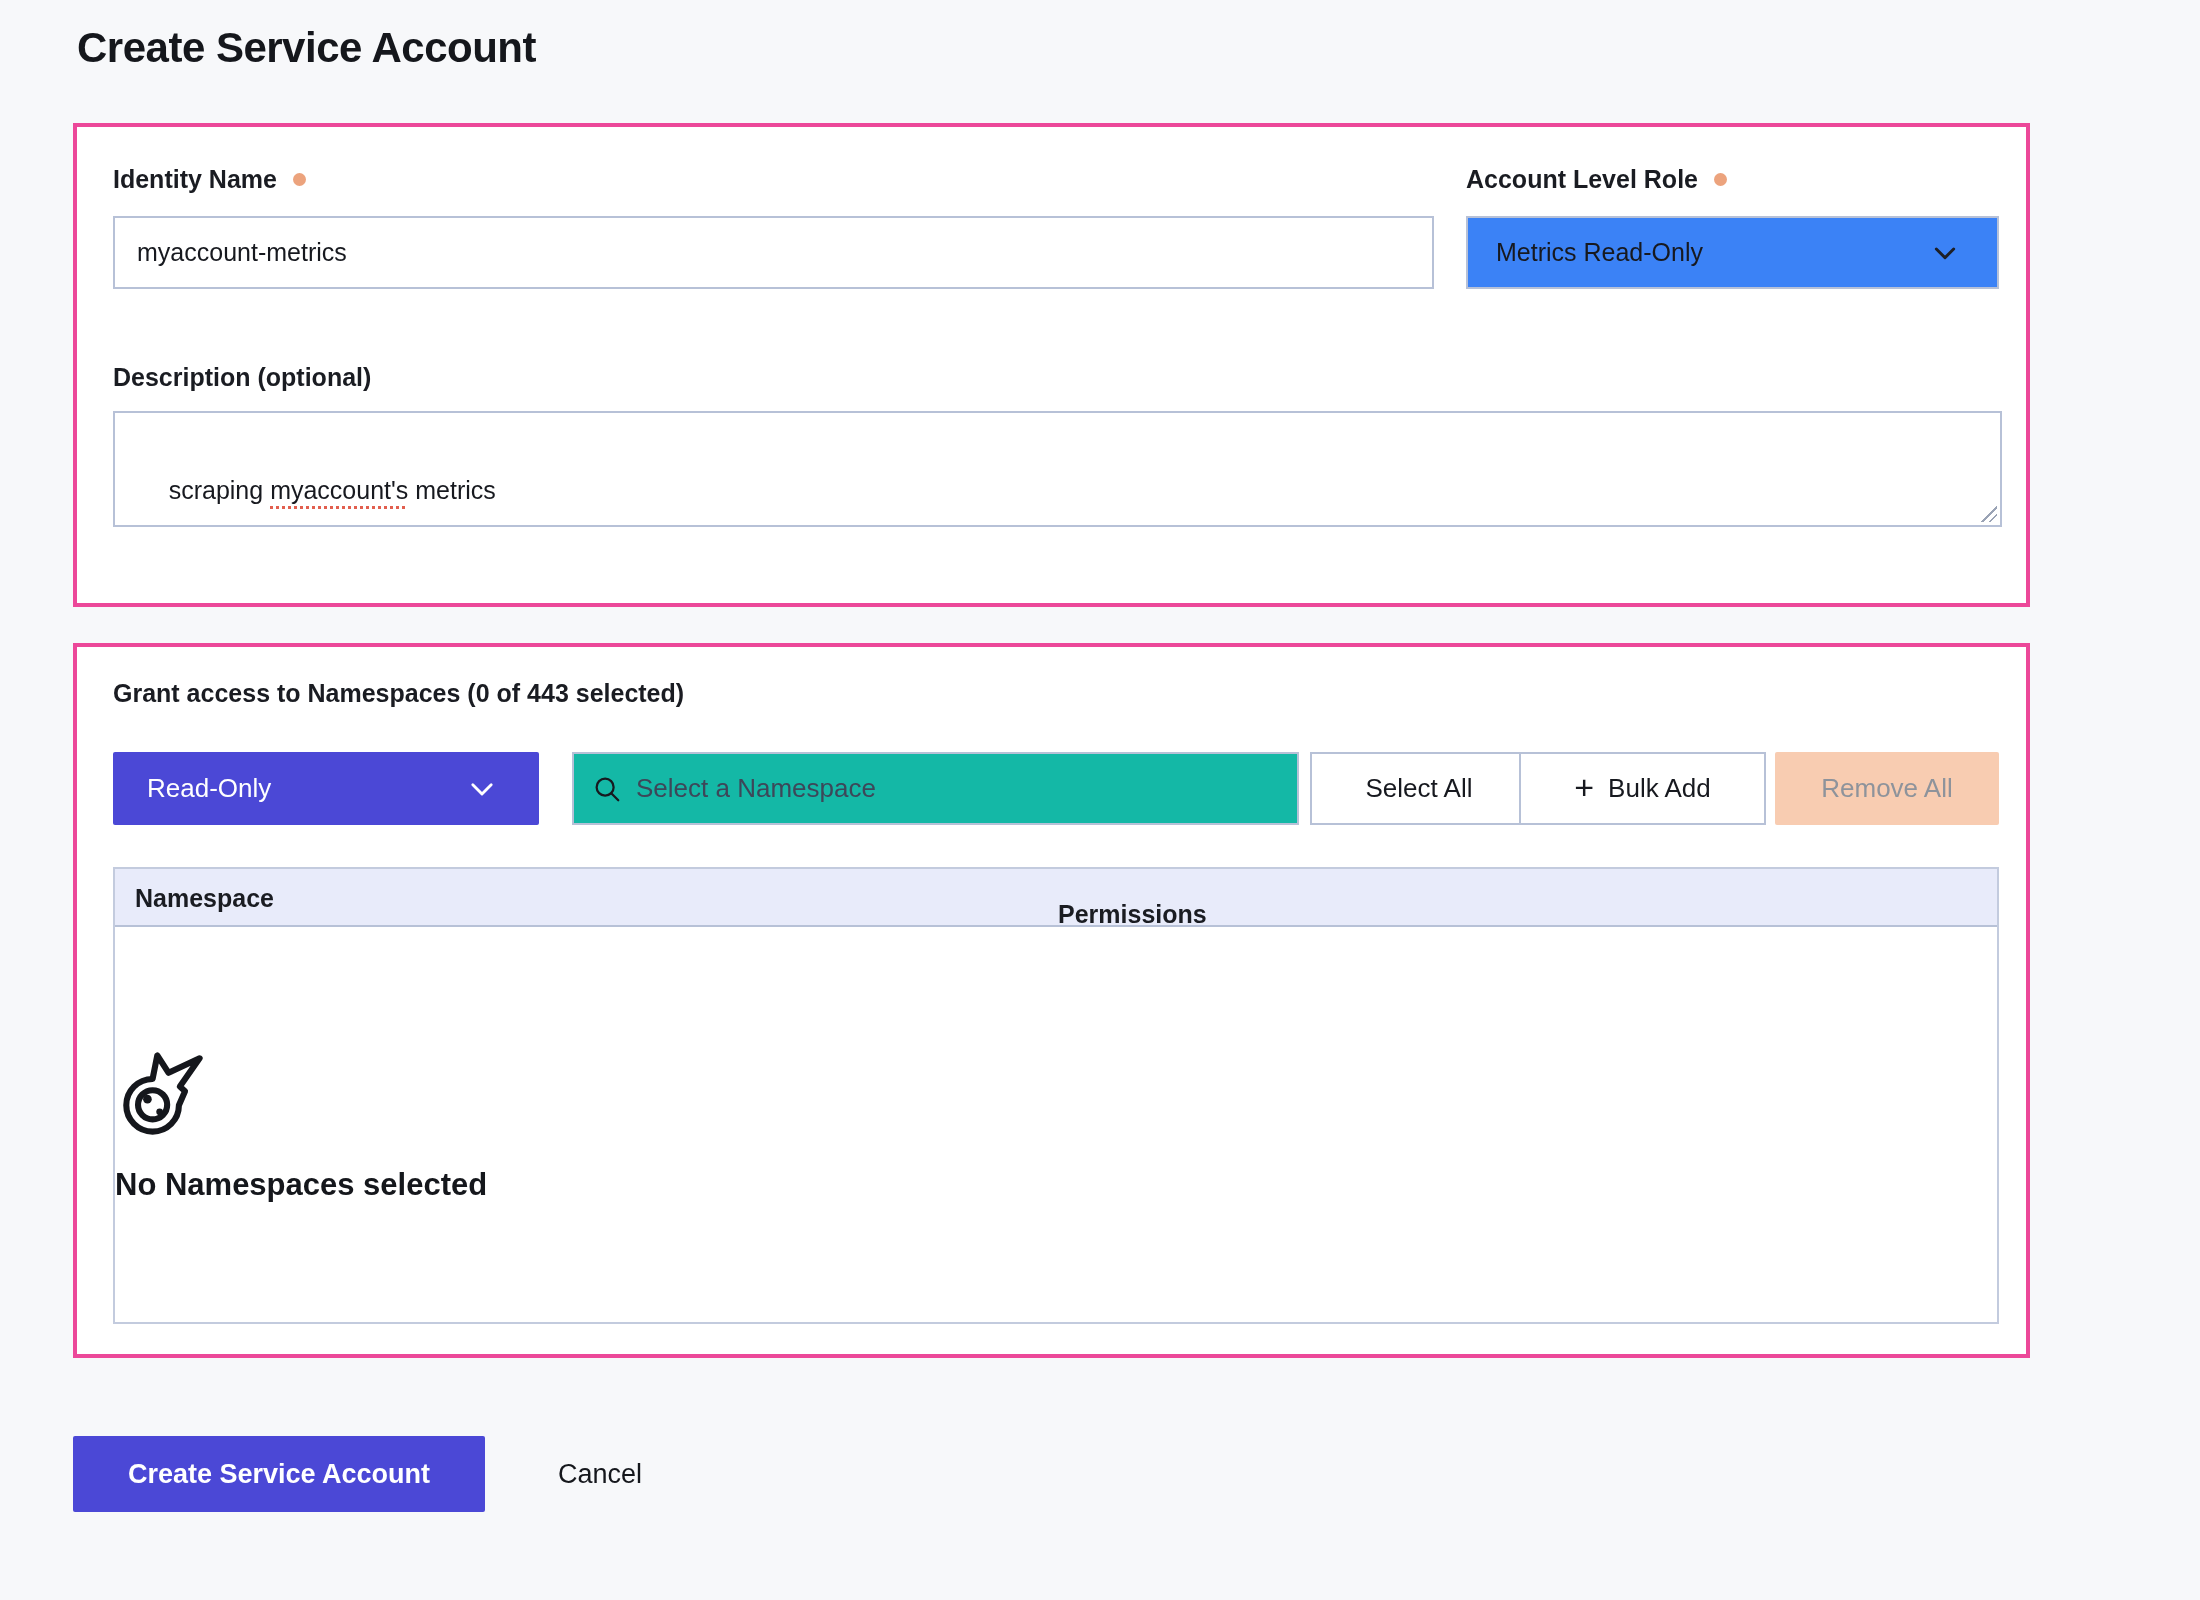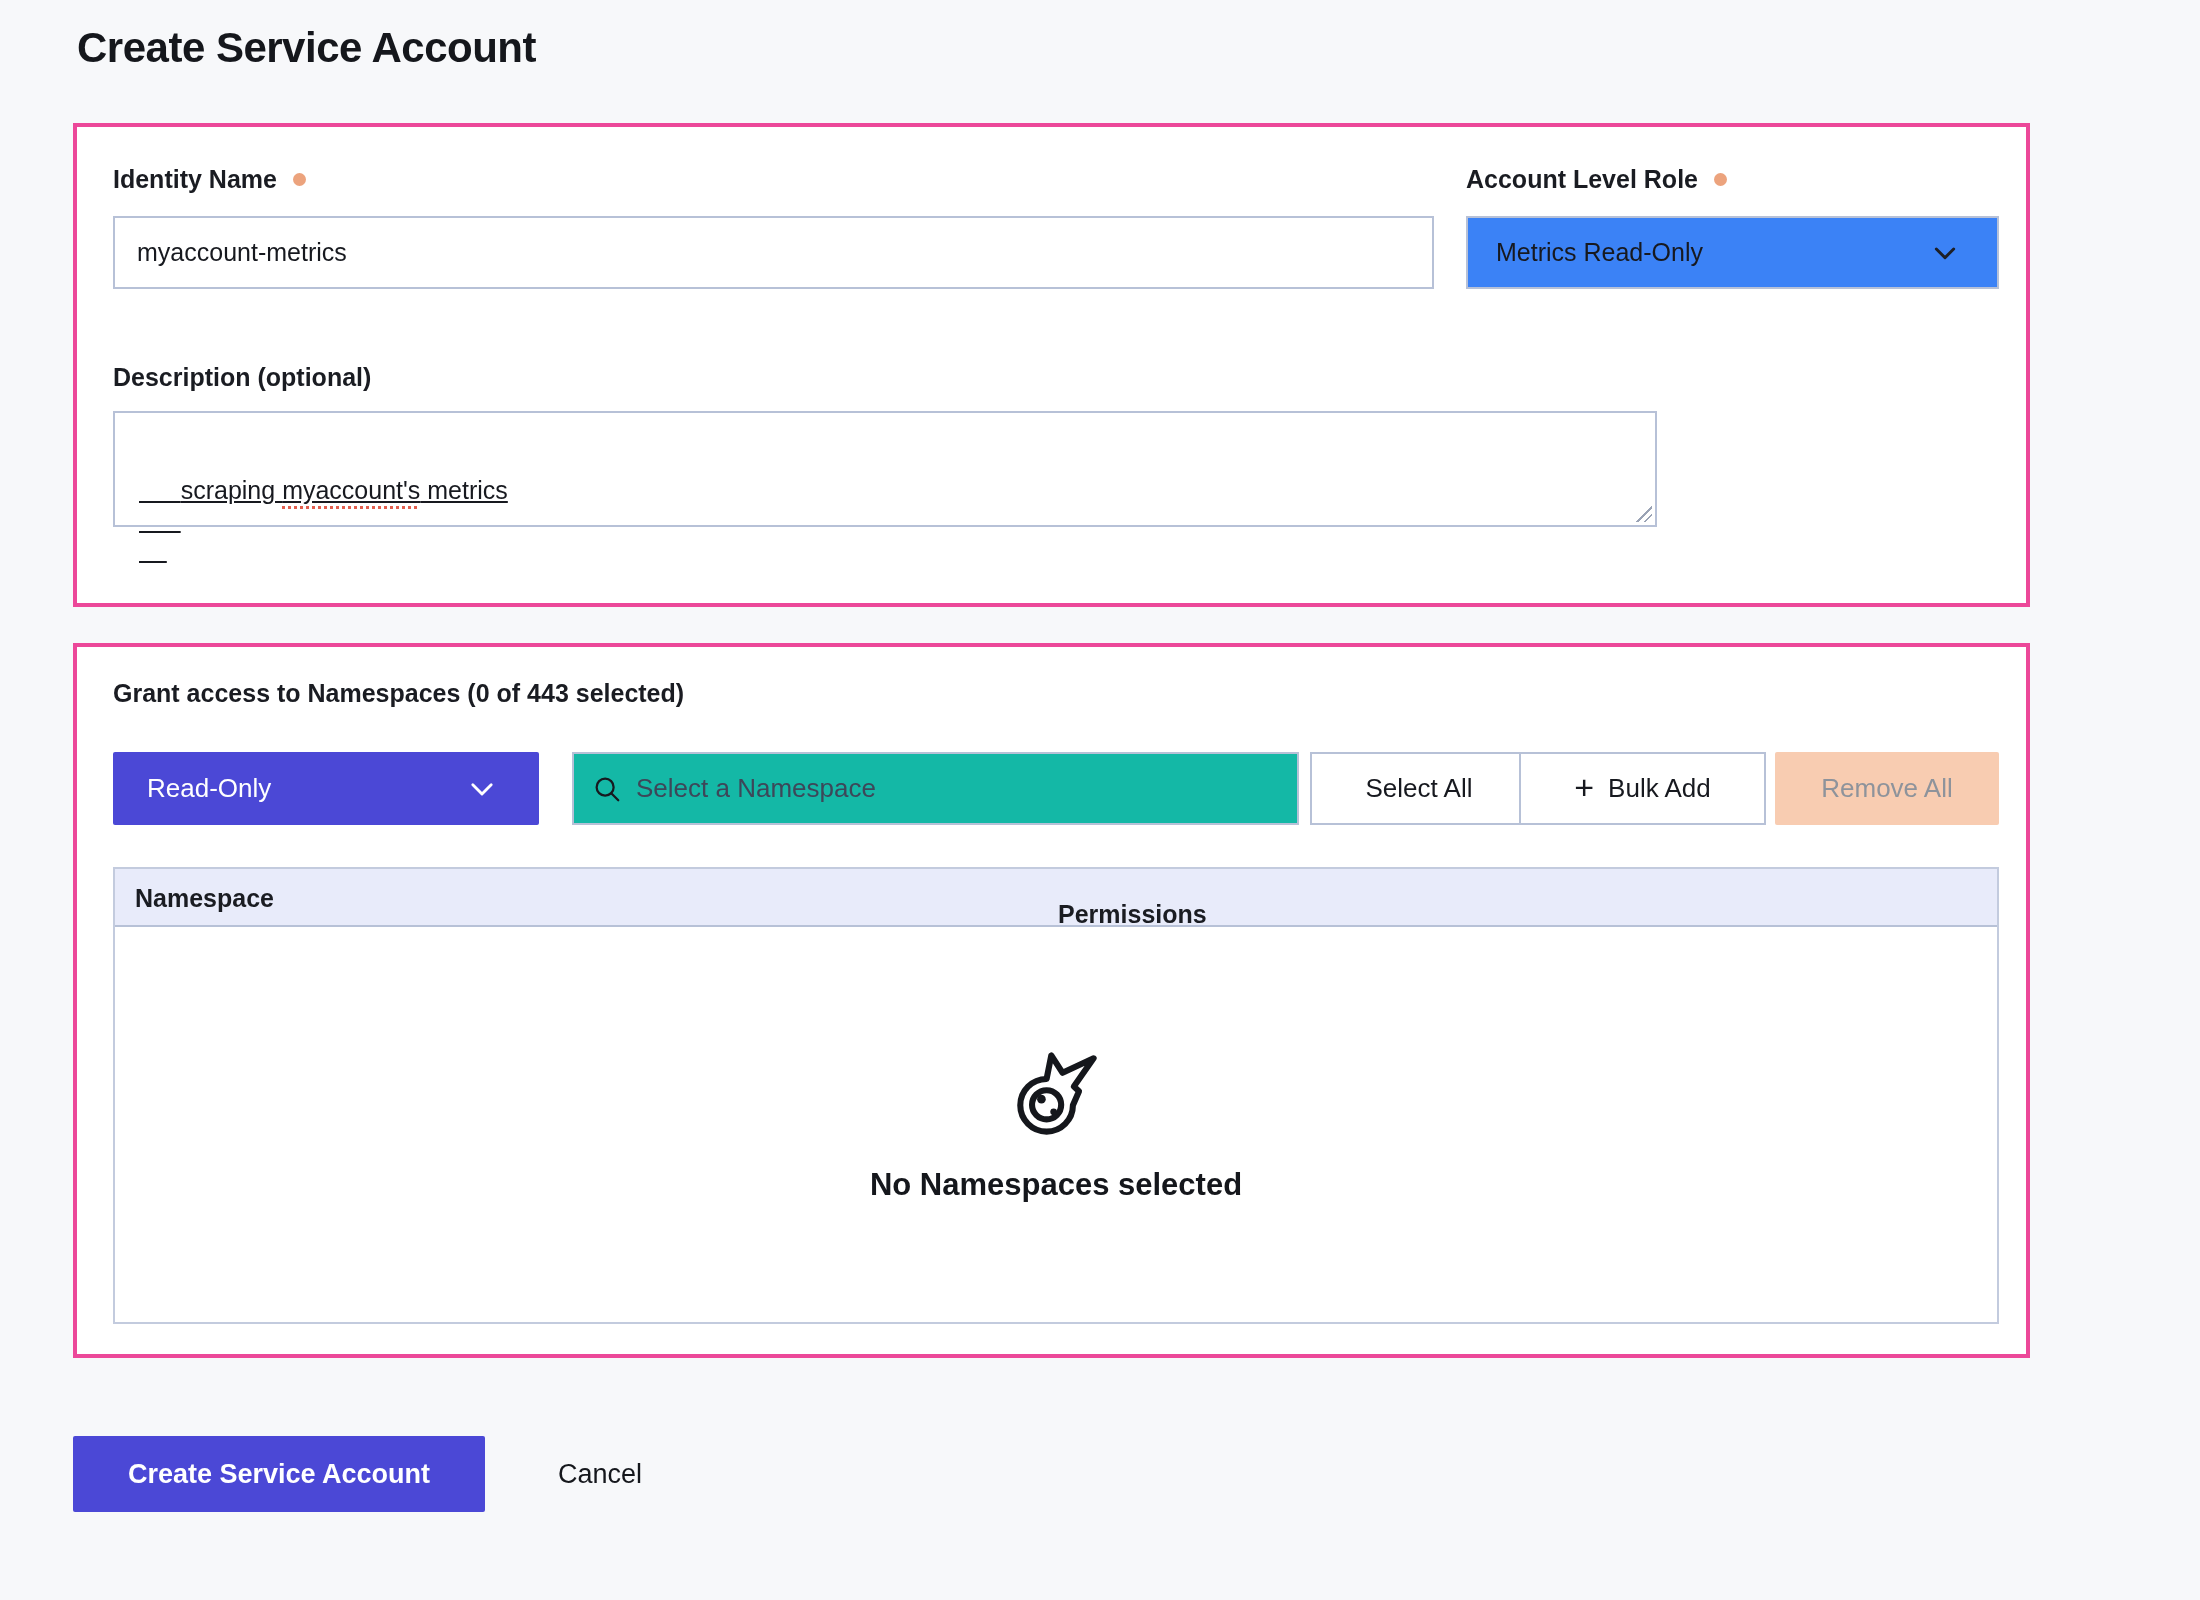--- a/index.html
+++ b/index.html
@@ -64,29 +64,28 @@
     color: #17191f;
     display: flex;
     align-items: center;
     padding: 0 36px 0 28px;
     cursor: pointer;
   }
   .select-box .chev { margin-left: auto; color: #1d1f26; }
   .textarea-box {
     position: absolute;
     left: 36px; top: 284px;
-    width: 1544px; height: 116px;
+    width: 1889px; height: 116px;
     border: 2px solid #b7c1d7;
     background: #fff;
     font-size: 25px;
     color: #17191f;
-    padding: 32px 24px;
+    padding: 32px 12px;
     white-space: pre-wrap;
     line-height: 1.2;
-    text-decoration: underline;
   }
   .misspelled {
     text-decoration: underline dotted #e25f4f;
     text-decoration-thickness: 3px;
     text-underline-offset: 7px;
   }
   .resize-grip {
     position: absolute;
     right: 3px; bottom: 3px;
     width: 16px; height: 16px;
@@ -176,21 +175,21 @@
     font-weight: 700;
     color: #1a1c22;
   }
   .th-namespace { position: absolute; left: 20px; top: 0; height: 58px; display: flex; align-items: center; }
   .th-permissions { position: absolute; left: 943px; top: 0; height: 58px; display: flex; align-items: center; margin-top: 16px; }
   .ns-tbody {
     height: 395px;
     background: #fff;
     display: flex;
     flex-direction: column;
-    align-items: center;
+    align-items: flex-start;
     justify-content: center;
     gap: 26px;
   }
   .empty-text { font-size: 31px; font-weight: 700; color: #15171c; }
   .footer-create {
     position: absolute;
     left: 73px; top: 1436px;
     width: 412px; height: 76px;
     background: #4b48d6;
     color: #ffffff;

